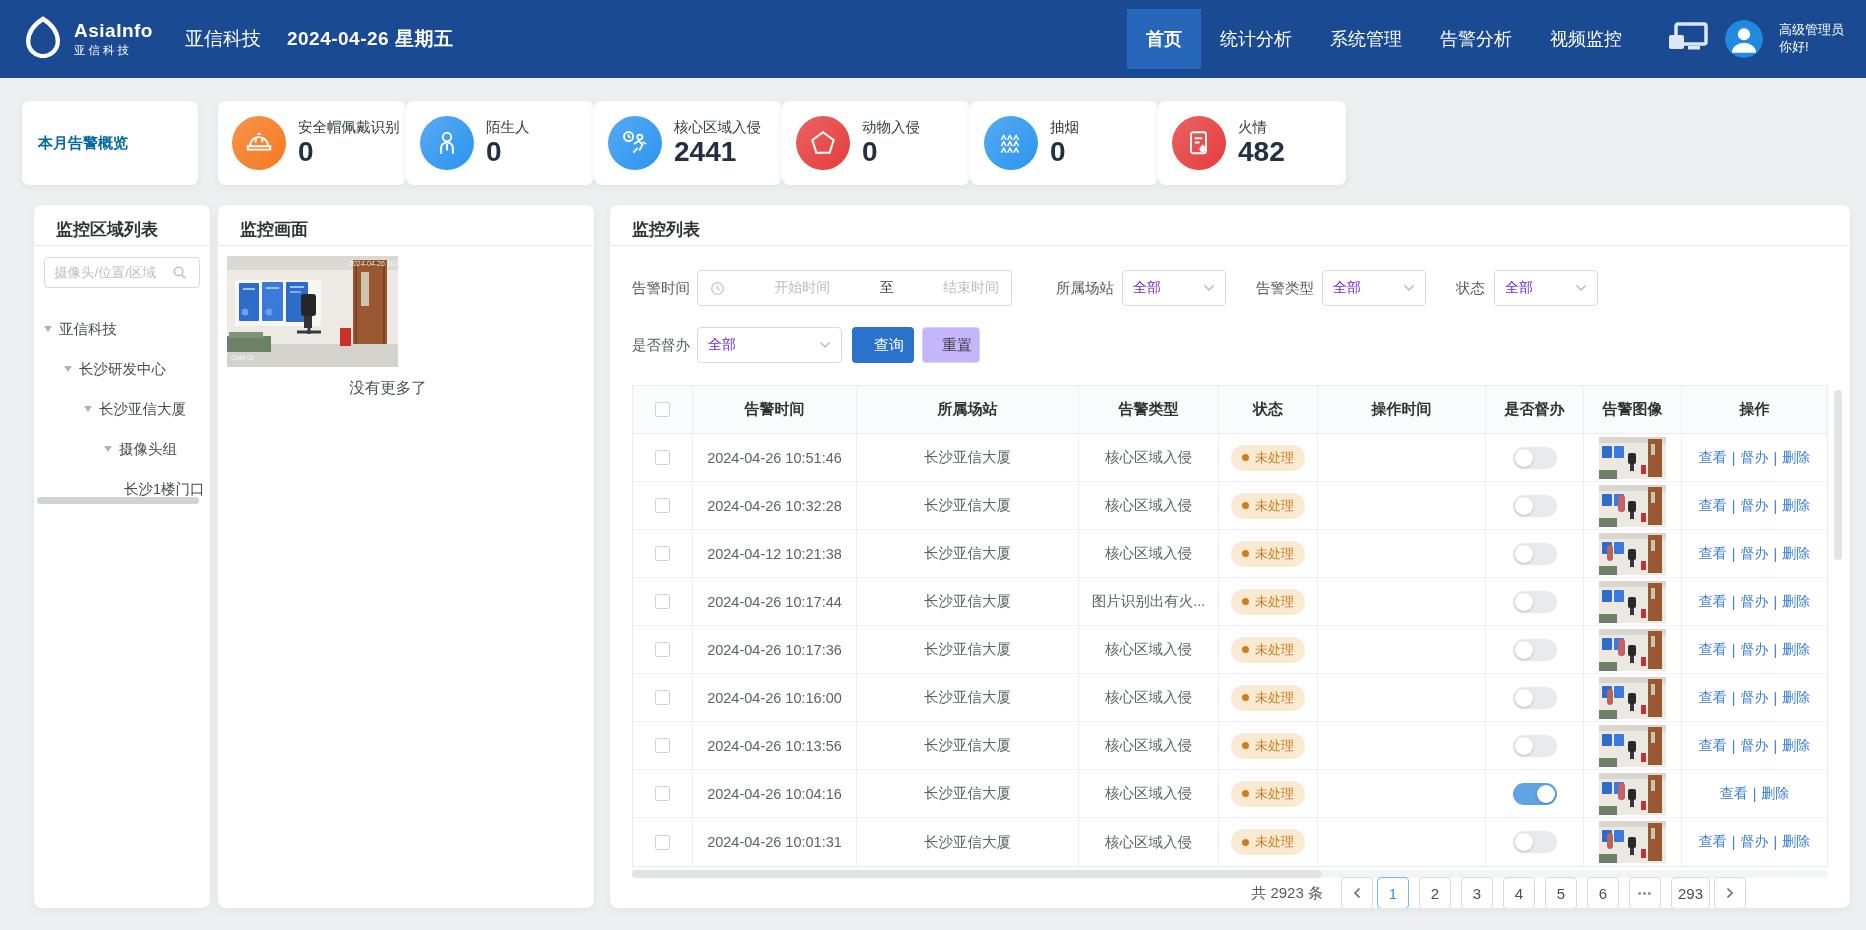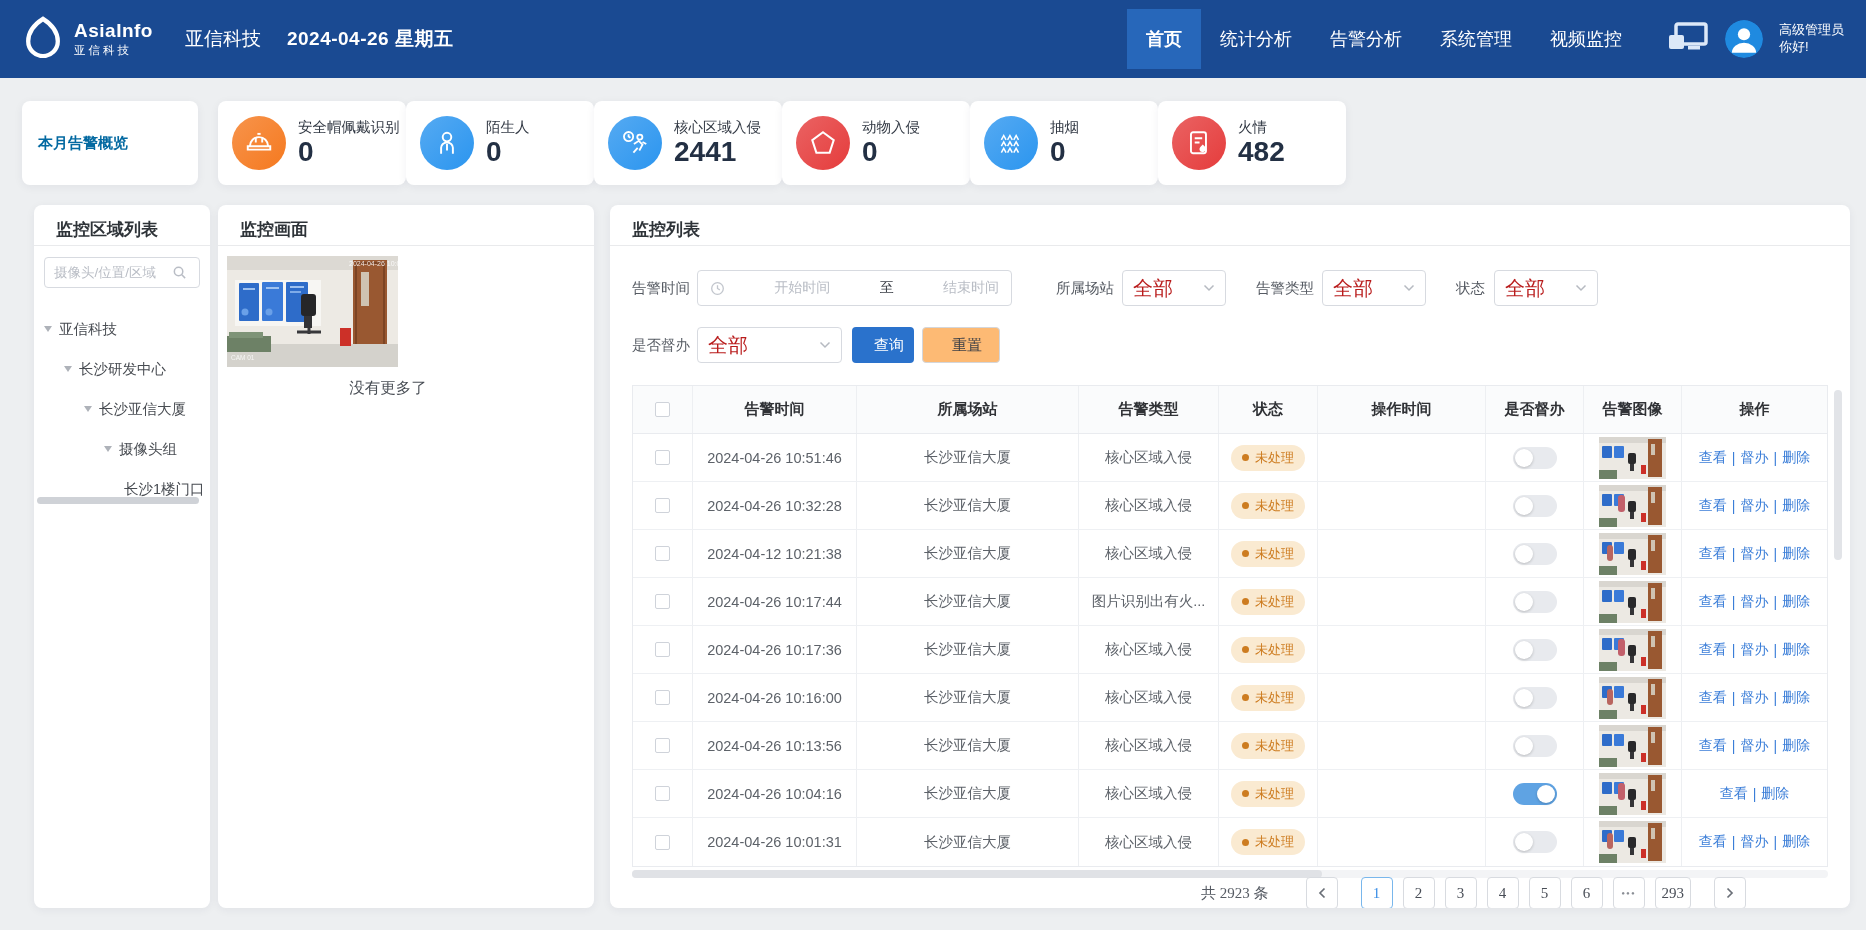--- a/index.html
+++ b/index.html
@@ -62,25 +62,25 @@
 
   
   .flabel { position:absolute; font-size:14.5px; color:#565b63; line-height:36px; height:36px; }
   .fctrl { position:absolute; height:36px; border:1px solid #d7dae0; border-radius:4px; background:#fff;
            display:flex; align-items:center; cursor:pointer; }
   .frow1 { top:65px; } .frow2 { top:122px; }
   .daterange { left:87px; width:315px; justify-content:space-between; padding:0 12px; }
   .dr-ph { font-size:14px; color:#b9bdc5; }
   .dr-to { font-size:14px; color:#3c4048; }
   .sel { padding:0 10px; justify-content:space-between; }
-  .sel-val { font-size:20px; color:#b91c1c; }
+  .sel-val { font-size:14px; color:#6d28d9; }
   .btn { position:absolute; height:36px; border-radius:4px; font-size:15px; display:flex; align-items:center;
          justify-content:center; cursor:pointer;padding-left:12px; }
   .btn-primary { left:242px; width:62px; background:#2a72cc; color:#fff; }
-  .btn-plain { left:312px; width:78px; background:#fdba74; border:1px solid #d4d6da; color:#3c3f45; }
+  .btn-plain { left:312px; width:58px; background:#c4b5fd; border:1px solid #d4d6da; color:#3c3f45; }
 
   
   .table { position:absolute; left:22px; top:180px; width:1196px; border:1px solid #e9ebef; background:#fff; }
   .trow { display:grid; grid-template-columns:60px 164px 222px 140px 99px 168px 98px 98px 1fr;
           height:48px; border-bottom:1px solid #eef0f3; }
   .trow:last-child { border-bottom:none; }
   .thead { background:#fafbfc; border-bottom:1px solid #e9ebef; }
   .tcell { display:flex; align-items:center; justify-content:center; border-right:1px solid #edeff2;
            font-size:14.5px; color:#5d6269; overflow:hidden; }
   .tcell:last-child { border-right:none; }
@@ -97,21 +97,21 @@
   .alarm-thumb { width:67px; height:42px; cursor:pointer; display:block; }
   .link { font-size:14px; color:#3b7ed8; cursor:pointer; white-space:nowrap; }
   .link-sep { color:#3b7ed8; margin:0 5px; font-size:14px; }
 
   .vscroll { position:absolute; right:8px; top:185px; width:8px; height:470px; }
   .vscroll .thumb { width:8px; height:170px; background:#e2e4e8; border-radius:4px; }
   .hscroll-table { position:absolute; left:22px; top:665px; width:1196px; height:8px; background:#f3f4f6; border-radius:4px; }
   .hscroll-table .thumb { width:690px; height:8px; background:#e0e2e6; border-radius:4px; }
 
   
-  .pagination { position:absolute; right:104px; top:672px; display:flex; align-items:center; gap:23px;font-family:Liberation Serif, serif; }
+  .pagination { position:absolute; right:104px; top:672px; display:flex; align-items:center; gap:4px; }
   .pg-total { font-size:15px; color:#565b63; margin-right:14px; }
   .pg-btn { min-width:32px; height:32px; border:1px solid #d8dbe0; border-radius:4px; background:#fff;
             display:flex; align-items:center; justify-content:center; font-size:15px; color:#494e57;
             cursor:pointer; padding:0 6px; }
   .pg-btn.active { border-color:#79b7ec; color:#3a8ee6; }
   .pg-btn.ellipsis { border:1px solid #d8dbe0; color:#8a8e95; font-size:11px; letter-spacing:1px; }
 </style>
 </head>
 <body>
 
@@ -126,22 +126,22 @@
       <span class="brand-name">AsiaInfo</span>
       <span class="brand-sub">亚信科技</span>
     </span>
   </div>
   <span class="nav-company">亚信科技</span>
   <span class="nav-date">2024-04-26 星期五</span>
   <div class="nav-spacer"></div>
   <div class="nav-menu">
       <div class="nav-item active">首页</div>
       <div class="nav-item">统计分析</div>
+      <div class="nav-item">系统管理</div>
       <div class="nav-item">告警分析</div>
-      <div class="nav-item">系统管理</div>
       <div class="nav-item">视频监控</div>
     </div>
   <div class="nav-right">
     <span style="cursor:pointer;display:flex;">
       <svg width="42" height="34" viewBox="0 0 42 34">
         <rect x="9" y="2" width="30" height="20" rx="2" fill="none" stroke="#dce8f8" stroke-width="3.5"></rect>
         <rect x="2" y="13" width="15" height="14" rx="2" fill="#dce8f8"></rect>
         <rect x="21" y="24" width="12" height="3.5" fill="#dce8f8"></rect>
       </svg>
     </span>

